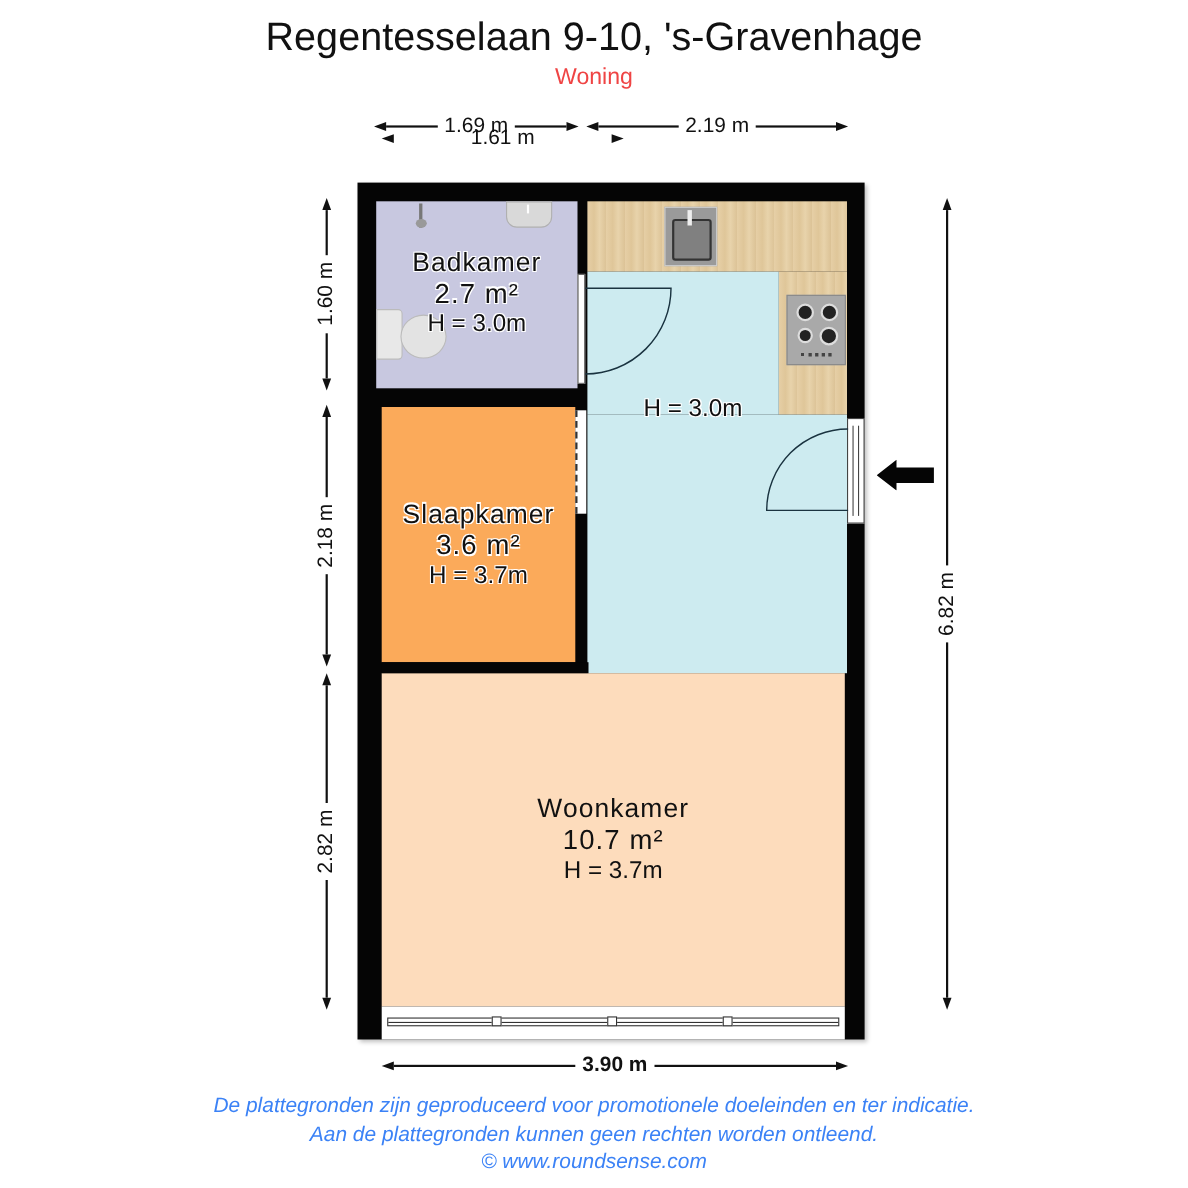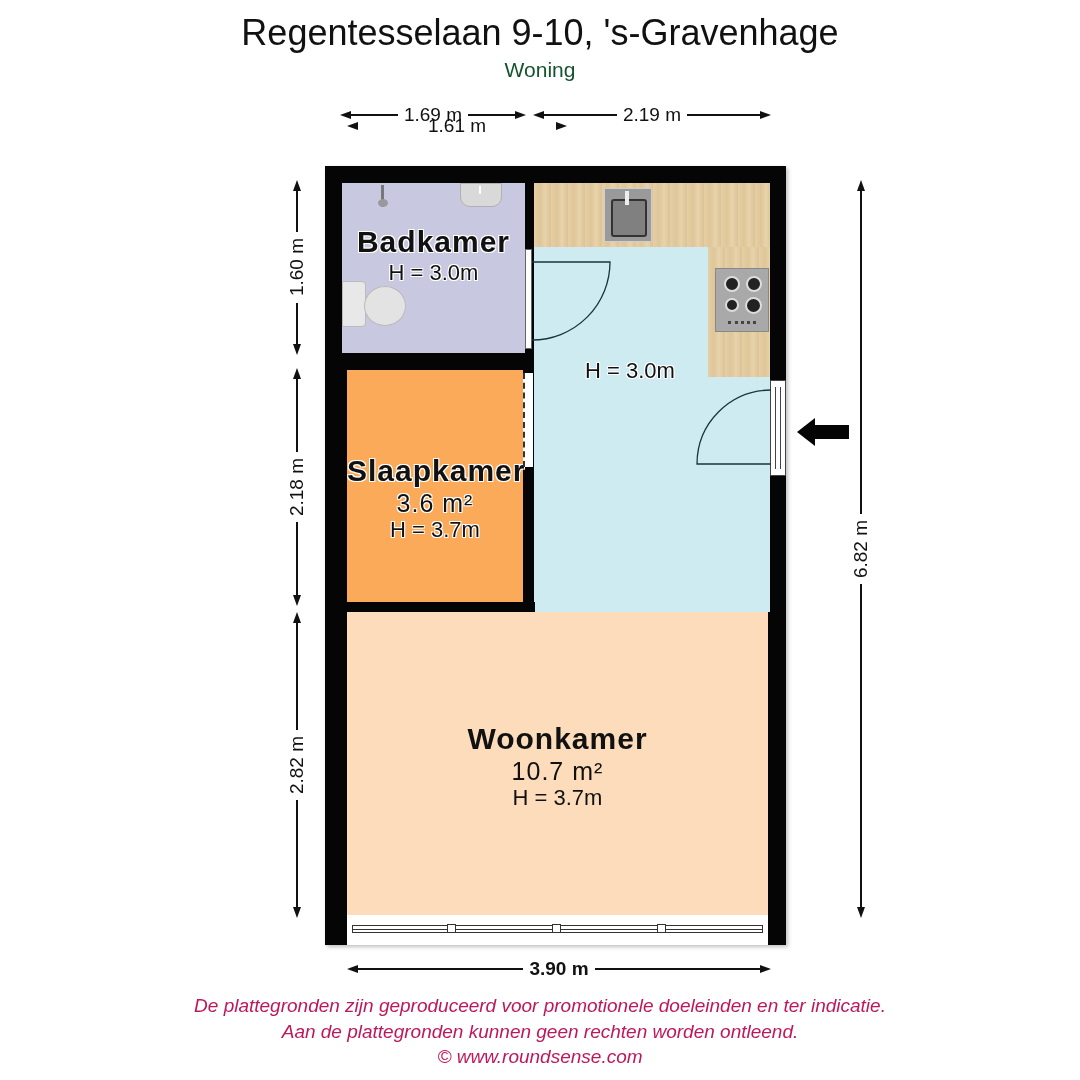--- a/index.html
+++ b/index.html
@@ -1,36 +1,36 @@
 <!DOCTYPE html>
 <html><head>
 <meta charset="utf-8">
 <style>
   html, body { margin:0; padding:0; background:#ffffff; }
   body { width:1080px; height:1080px; position:relative; overflow:hidden; font-family:"Liberation Sans", sans-serif; color:#111; }
   .abs { position:absolute; }
   .title { left:0; width:1080px; top:10px; text-align:center; font-size:36px; line-height:46px; color:#111; }
-  .subtitle { left:0; width:1080px; top:58px; text-align:center; font-size:21px; color:#14532d; }
+  .subtitle { left:0; width:1080px; top:58px; text-align:center; font-size:21px; color:#ef4444; }
   .dim-h { height:20px; display:flex; align-items:center; }
   .dim-h .line { flex:1; height:1.5px; background:#111; position:relative; }
   .dim-h .txt { padding:0 6px; font-size:19px; line-height:20px; white-space:nowrap; }
   .arrow-l { width:0; height:0; border-top:4px solid transparent; border-bottom:4px solid transparent; border-right:11px solid #111; }
   .arrow-r { width:0; height:0; border-top:4px solid transparent; border-bottom:4px solid transparent; border-left:11px solid #111; }
   .dim-v { width:20px; display:flex; flex-direction:column; align-items:center; }
   .dim-v .line { flex:1; width:1.5px; background:#111; }
   .dim-v .txt { writing-mode:vertical-rl; transform:rotate(180deg); font-size:19px; padding:6px 0; white-space:nowrap; }
   .arrow-u { width:0; height:0; border-left:4px solid transparent; border-right:4px solid transparent; border-bottom:11px solid #111; }
   .arrow-d { width:0; height:0; border-left:4px solid transparent; border-right:4px solid transparent; border-top:11px solid #111; }
   .wall { background:#050505; }
   .room-label { text-align:center; line-height:1.15; }
-  .room-label .name { font-size:30px; letter-spacing:1px;font-weight:bold; }
+  .room-label .name { font-size:24px; letter-spacing:1px; }
   .room-label .area { font-size:25px; letter-spacing:1px; }
   .room-label .height { font-size:22px; }
   .outlined { text-shadow: -1px -1px 0 #fff, 1px -1px 0 #fff, -1px 1px 0 #fff, 1px 1px 0 #fff; }
-  .footer { left:0; width:1080px; text-align:center; font-style:italic; font-size:19px; line-height:24px; color:#be185d; }
+  .footer { left:0; width:1080px; text-align:center; font-style:italic; font-size:19px; line-height:24px; color:#3b82f6; }
   .wood { background: repeating-linear-gradient(90deg, #e6cfa6 0px, #dfc699 6px, #e8d3ab 11px, #dcc397 17px); }
 </style>
 </head>
 <body>
 
 <div class="abs title">Regentesselaan 9-10, 's-Gravenhage</div>
 <div class="abs subtitle">Woning</div>
 
 <div class="abs dim-h" style="left:340px; top:105px; width:186px;">
   <div class="arrow-l"></div>
@@ -96,20 +96,21 @@
     </div>
 
     <div class="abs" style="left:118px; top:0; width:40px; height:22px; background:#d9d9d9; border-radius:0 0 10px 10px; border:1px solid #b0b0b0;">
       <div class="abs" style="left:18px; top:2px; width:2px; height:8px; background:#fff;"></div>
     </div>
 
     <div class="abs" style="left:0; top:98px; width:22px; height:44px; background:#e8e8e8; border:1px solid #bbb; border-radius:0 4px 4px 0;"></div>
     <div class="abs" style="left:22px; top:103px; width:40px; height:38px; background:#e3e3e3; border-radius:50%; border:1px solid #bbb;"></div>
     <div class="abs room-label outlined" style="left:0; top:42px; width:183px;">
       <div class="name">Badkamer</div>
+      <div class="area">2.7 m²</div>
       <div class="height">H = 3.0m</div>
     </div>
   </div>
 
   <div class="abs" style="left:200px; top:83px; width:7px; height:100px; background:#fff; border:1px solid #666; box-sizing:border-box;"></div>
 
   <div class="abs wood" style="left:209px; top:17px; width:236px; height:64px;"></div>
 
   <div class="abs wood" style="left:383px; top:81px; width:62px; height:130px;"></div>
 

